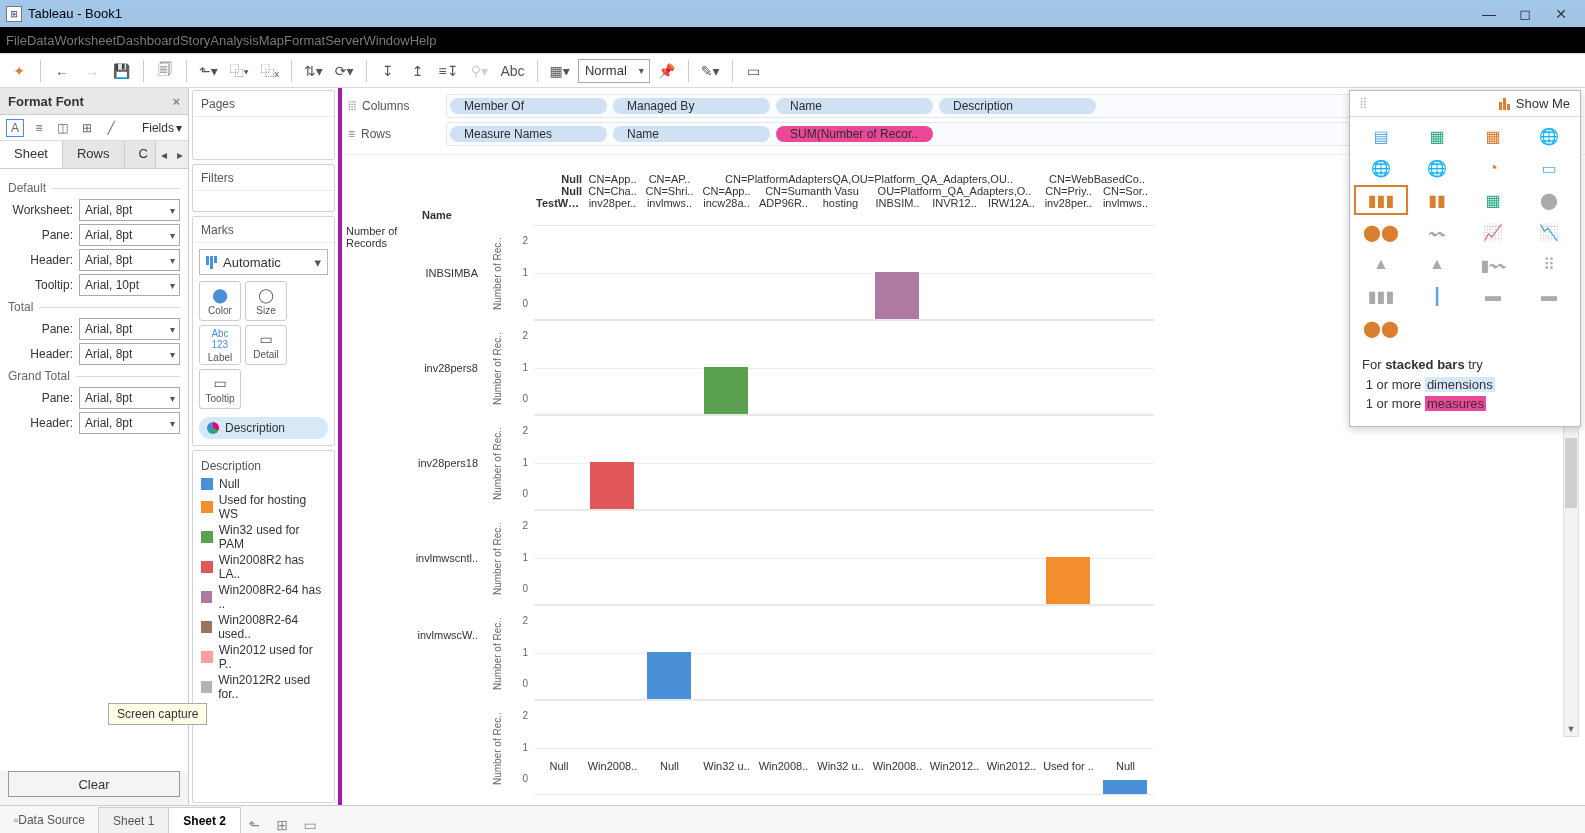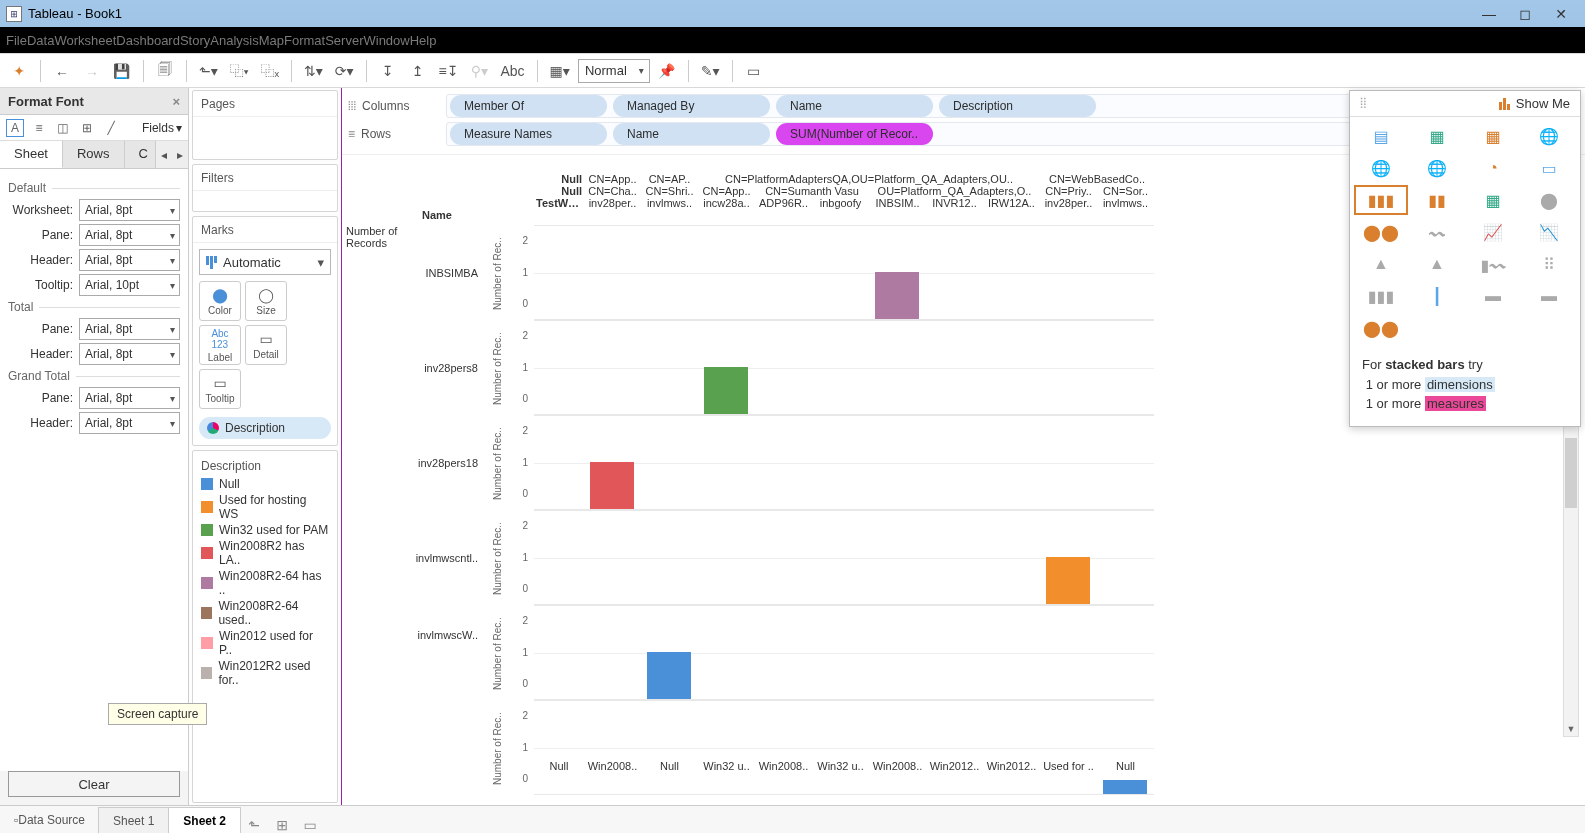--- a/index.html
+++ b/index.html
@@ -42,21 +42,21 @@
 .fmtgroup-label{font-size:12px; color:#666; margin:4px 0 4px 0; display:flex; align-items:center;}
 .fmtgroup-label:after{content:""; flex:1; height:1px; background:#ddd; margin-left:6px;}
 .fmtrow{display:flex; align-items:center; margin:3px 0; gap:6px;}
 .fmtrow label{width:65px; text-align:right; font-size:12px; color:#333;}
 .fmtsel{flex:1; height:22px; border:1px solid #aaa; background:#fff; font-size:12px; padding:0 18px 0 5px; display:flex;align-items:center; position:relative;}
 .fmtsel:after{content:"▾"; position:absolute; right:4px; color:#555; font-size:10px;}
 .clearbtn{margin:auto 8px 8px 8px; height:26px; border:1px solid #999; background:#f4f4f4; display:flex;align-items:center;justify-content:center; font-size:13px;}
 .screencap{position:absolute; left:108px; bottom:108px; border:1px solid #aaa; background:#ffffe8; padding:3px 8px; font-size:12px;}
 
 
-.midpanel{width:153px; border-right:1px solid #a21caf; background:#fdfdfd; display:flex; flex-direction:column;}
+.midpanel{width:153px; border-right:4px solid #a21caf; background:#fdfdfd; display:flex; flex-direction:column;}
 .card{border:1px solid #d5d5d5; border-radius:2px; margin:2px 3px; background:#fff;}
 .card .ch{height:26px; display:flex; align-items:center; padding:0 8px; font-size:12px; color:#555; border-bottom:1px solid #eee;}
 .card .cb{padding:6px;}
 .marks-sel{height:26px; border:1px solid #b8b8b8; display:flex; align-items:center; padding:0 6px; gap:6px; position:relative; font-size:13px;}
 .marks-sel:after{content:"▾"; position:absolute; right:6px; color:#555;}
 .marks-sel .baricon{display:inline-flex; gap:1px;}
 .marks-sel .baricon i{width:3px;background:#4a90d9;}
 .marks-sel .baricon i:nth-child(1){height:9px;}
 .marks-sel .baricon i:nth-child(2){height:13px;}
 .marks-sel .baricon i:nth-child(3){height:7px;}
@@ -69,22 +69,22 @@
 .legend .lh{font-size:12px; color:#555; margin:4px 0;}
 .legend .li{display:flex; align-items:center; gap:6px; font-size:12px; margin:2px 0;}
 .legend .sw{width:12px;height:12px;}
 
 
 .ws{flex:1; display:flex; flex-direction:column; position:relative;}
 .shelves{padding:4px 6px 0 6px;}
 .shelf{display:flex; align-items:center; height:28px; gap:6px;}
 .shelf .sl{width:92px; display:flex; align-items:center; gap:6px; color:#555; font-size:12px;}
 .shelf .sl .sicon{color:#888;}
-.pill{height:22px; border-radius:11px; padding:0 14px; display:flex; align-items:center; font-size:12px; color:#2d2d2d; background:#cfe1f3; width:157px;}
-.pill.green{background:#d946ef;}
+.pill{height:16px; border-radius:11px; padding:0 14px; display:flex; align-items:center; font-size:12px; color:#2d2d2d; background:#cfe1f3; width:157px;}
+.pill.green{background:#ec4899;}
 .shelf .rest{flex:1; border:1px solid #e3e8ee; border-radius:3px; height:24px; display:flex; align-items:center; gap:6px; padding:0 3px; background:#fafcff;}
 
 
 .viz{flex:1; position:relative; overflow:hidden; margin:6px 0 0 0; border-top:1px solid #eee;}
 .viz .crumbs{text-align:center; font-size:12px; color:#555; padding-top:2px;}
 .viz .colhdrs{position:absolute; top:18px; left:192px; right:30px; font-size:11px; color:#333;}
 .viz .chrow{display:flex;}
 .viz .chcell{width:57px; text-align:center; white-space:nowrap; overflow:hidden; text-overflow:ellipsis; padding:0 2px;}
 .viz .chcell.first{width:50px; text-align:right; font-weight:bold;}
 .viz .chcell.span2{width:114px;}
@@ -409,21 +409,21 @@
           <div class="chcell span3">OU=Platform_QA_Adapters,O..</div>
           <div class="chcell">CN=Priy..</div>
           <div class="chcell">CN=Sor..</div>
         </div>
         <div class="chrow">
           <div class="chcell first">TestWrite</div>
           <div class="chcell">inv28per..</div>
           <div class="chcell">invlmws..</div>
           <div class="chcell">incw28a..</div>
           <div class="chcell">ADP96R..</div>
-          <div class="chcell">inbgoofy</div>
+          <div class="chcell">hosting</div>
           <div class="chcell">INBSIM..</div>
           <div class="chcell">INVR12..</div>
           <div class="chcell">IRW12A..</div>
           <div class="chcell">inv28per..</div>
           <div class="chcell">invlmws..</div>
         </div>
       </div>
 
       <div style="position:absolute; left:80px; top:54px; font-size:11px; font-weight:bold;">Name</div>
 

